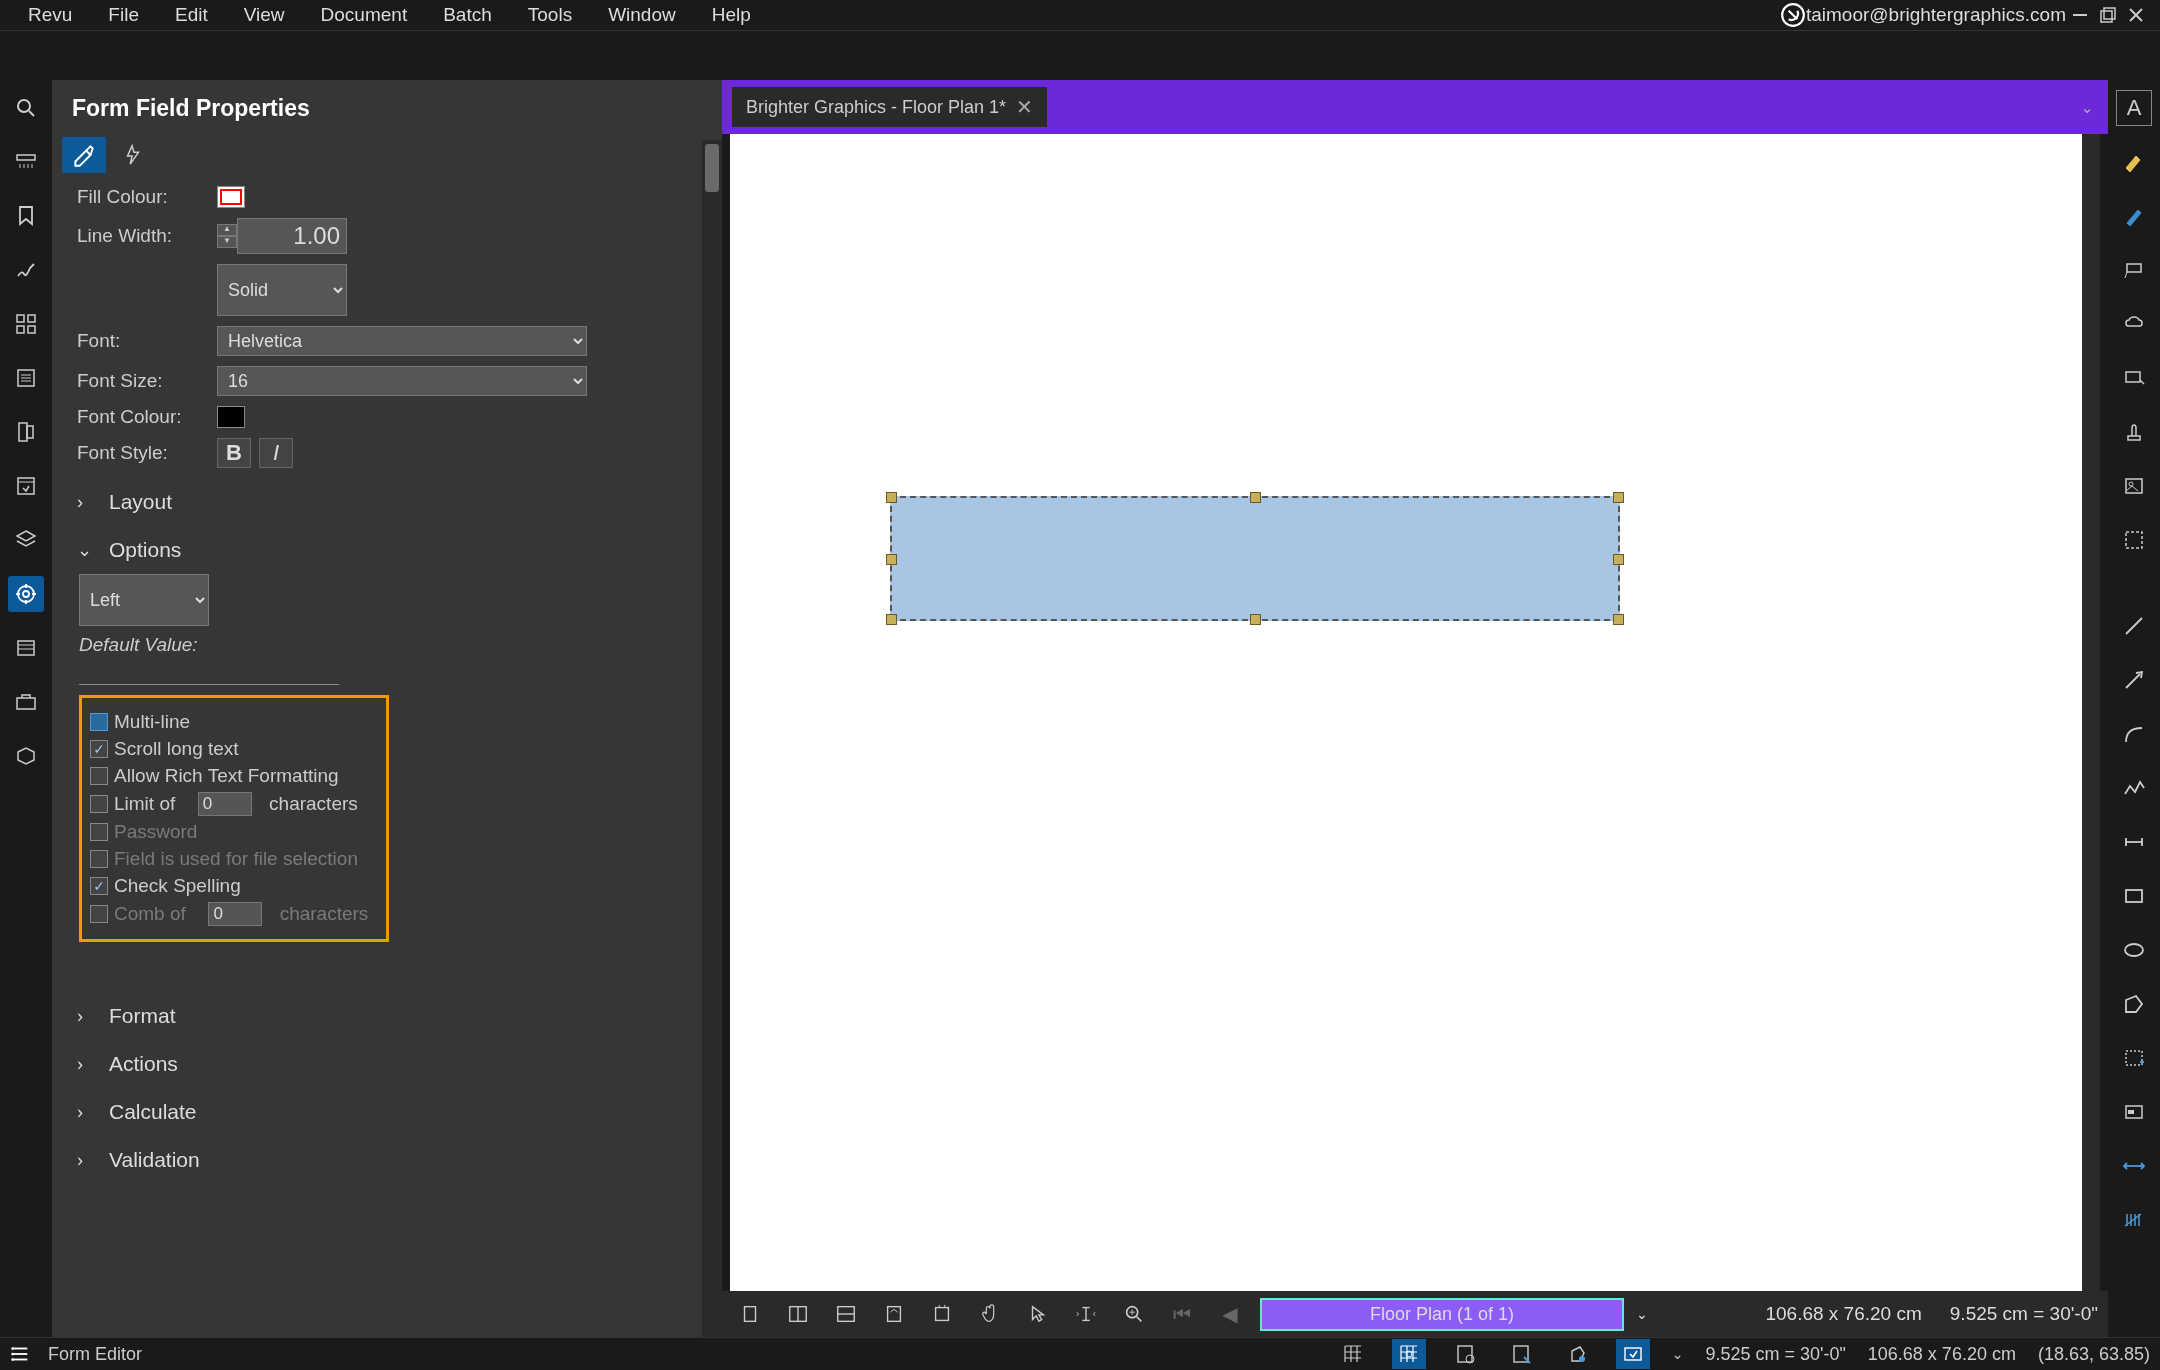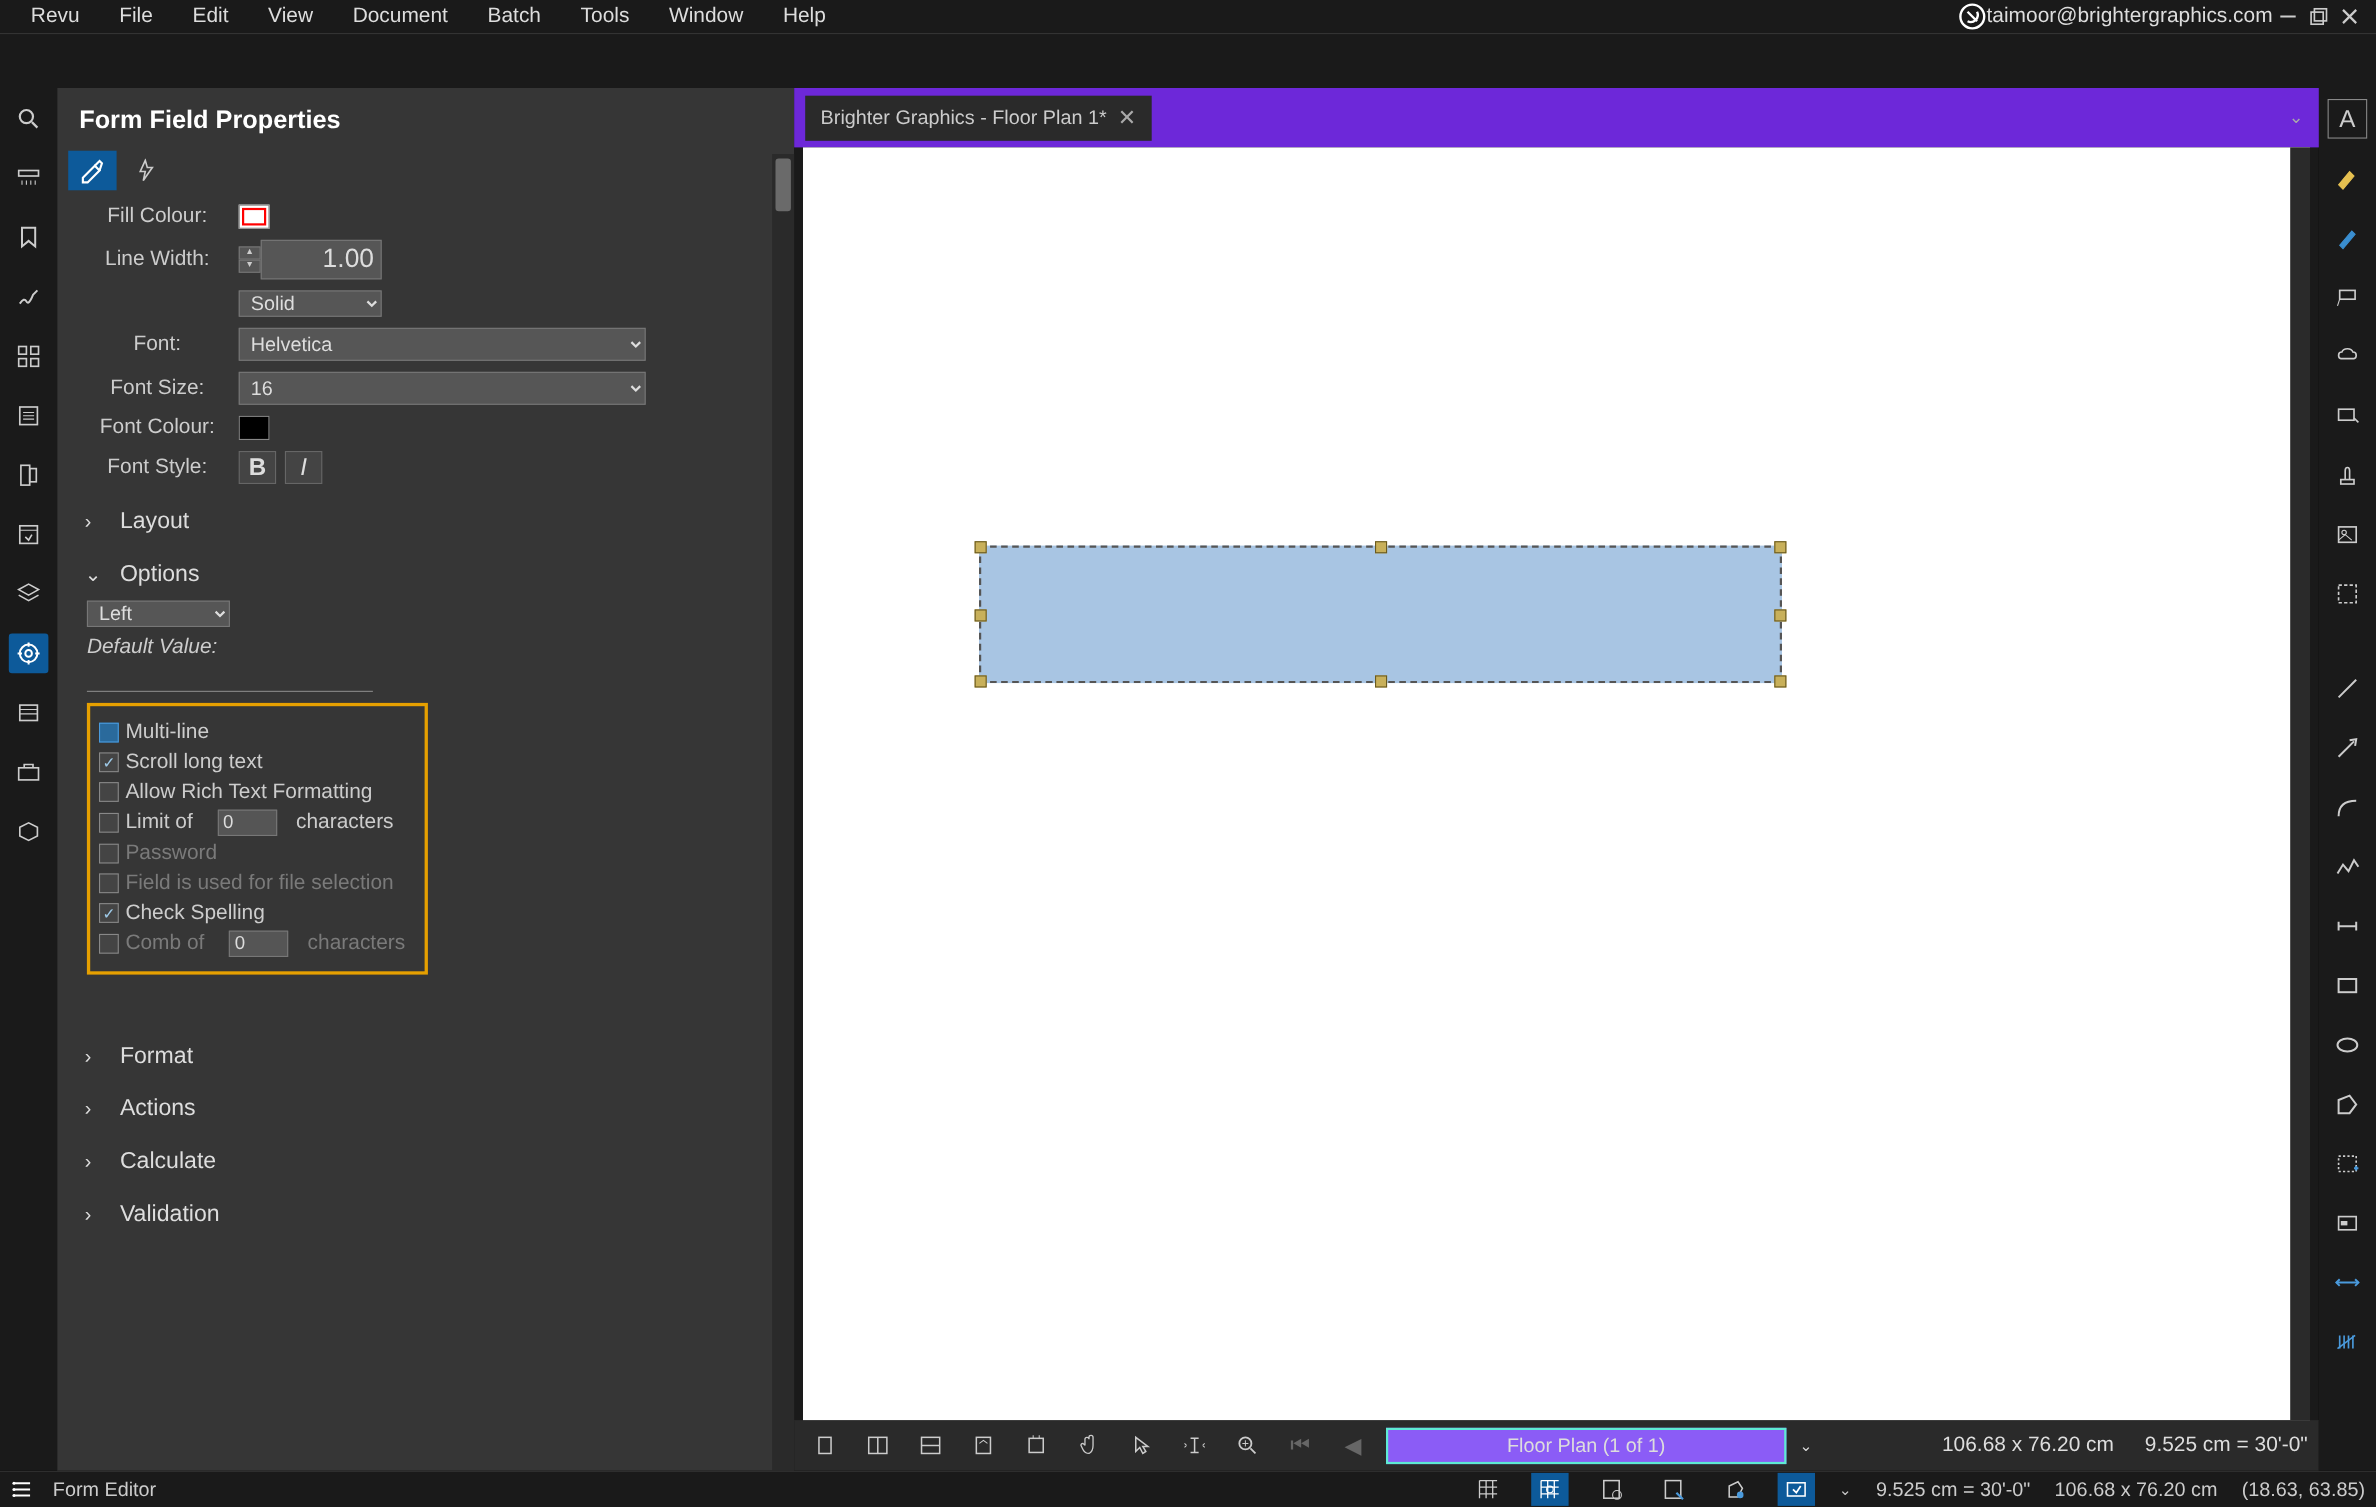--- a/index.html
+++ b/index.html
@@ -20,28 +20,28 @@
   .left-toolbar .tool-btn.active { background: #0d5a9a; }
   
   .panel { width: 670px; background: #363636; display: flex; flex-direction: column; position: relative; }
   .panel-title { padding: 15px 20px 10px; font-size: 23px; font-weight: bold; color: #fff; }
   .panel-tabs { display: flex; padding: 5px 10px; gap: 5px; }
   .panel-tab { width: 44px; height: 36px; display: flex; align-items: center; justify-content: center; cursor: pointer; }
   .panel-tab.active { background: #0d5a9a; }
   
   .panel-content { padding: 8px 25px; overflow-y: auto; }
   .form-row { display: flex; align-items: center; margin-bottom: 10px; }
-  .form-label { min-width: 140px; text-align: center; color: #ccc; font-size: 19px; padding-right: 8px; }
+  .form-label { min-width: 140px; text-align: left; color: #ccc; font-size: 19px; padding-right: 8px; }
   
   .color-swatch { width: 28px; height: 22px; border: 1px solid #888; background: #fff; display: inline-block; position: relative; }
   .color-swatch.red::after { content: ''; position: absolute; top: 2px; left: 2px; right: 2px; bottom: 2px; border: 2px solid red; }
   .stepper { width: 20px; display: flex; flex-direction: column; }
   .stepper-btn { height: 12px; background: #555; border: 1px solid #777; cursor: pointer; font-size: 8px; line-height: 8px; text-align: center; }
   .num-input { width: 110px; padding: 3px 6px; background: #565656; border: 1px solid #777; color: #ddd; text-align: right; font-size: 24px; }
-  .select-sm { width: 130px; padding: 0 6px; background: #565656; border: 1px solid #777; color: #ddd; font-size: 18px; }
+  .select-sm { width: 130px; padding: 14px 6px; background: #565656; border: 1px solid #777; color: #ddd; font-size: 18px; }
   .select-lg { width: 370px; padding: 3px 6px; background: #565656; border: 1px solid #777; color: #ddd; font-size: 18px; }
   
   .btn-style { width: 34px; height: 30px; border: 1px solid #666; background: #444; display: inline-flex; align-items: center; justify-content: center; cursor: pointer; margin-right: 8px; font-size: 22px; color: #ddd; }
   
   .section-header { display: flex; align-items: center; padding: 12px 0; cursor: pointer; color: #ddd; font-size: 21px; gap: 14px; }
   .chev { width: 18px; font-size: 18px; }
   
   .options-body { padding-left: 2px; }
   .opt-label { color: #ccc; font-size: 19px; margin-bottom: 5px; display: block; }
   .textbox-empty { width: 260px; height: 24px; border-bottom: 1px solid #888; margin-bottom: 10px; }

